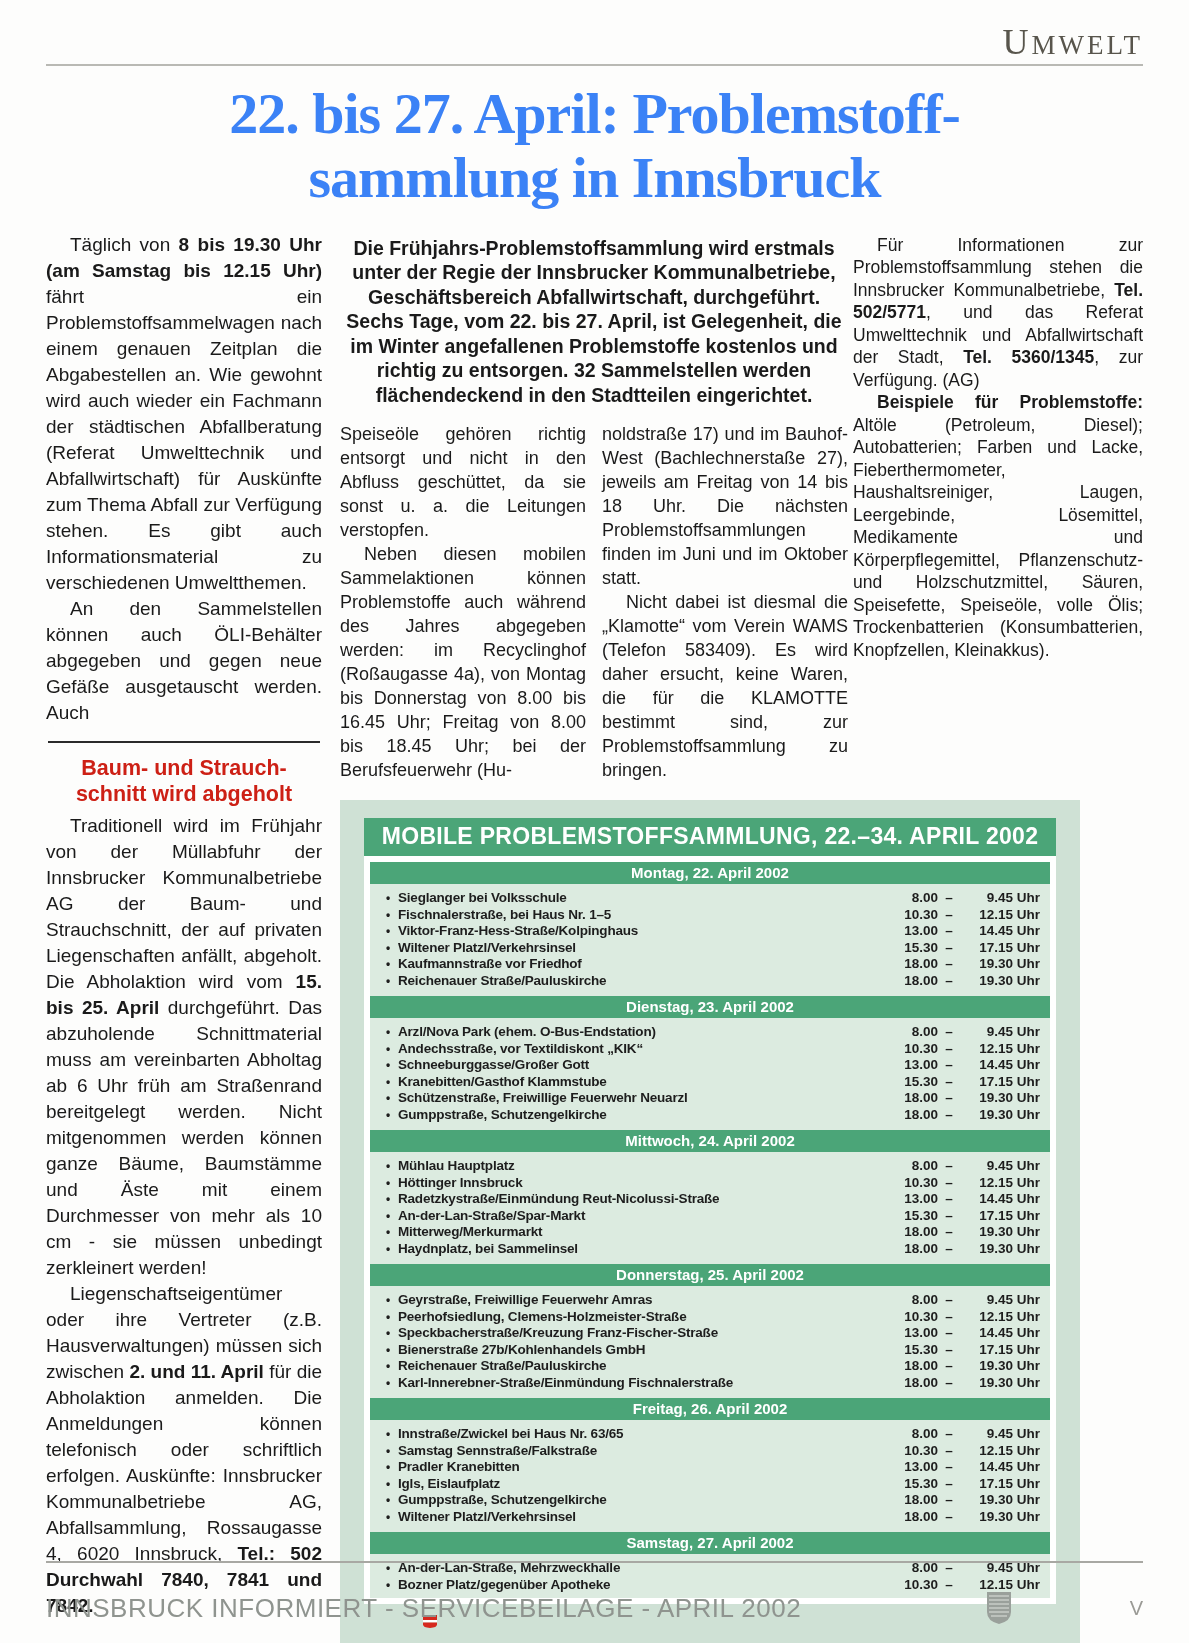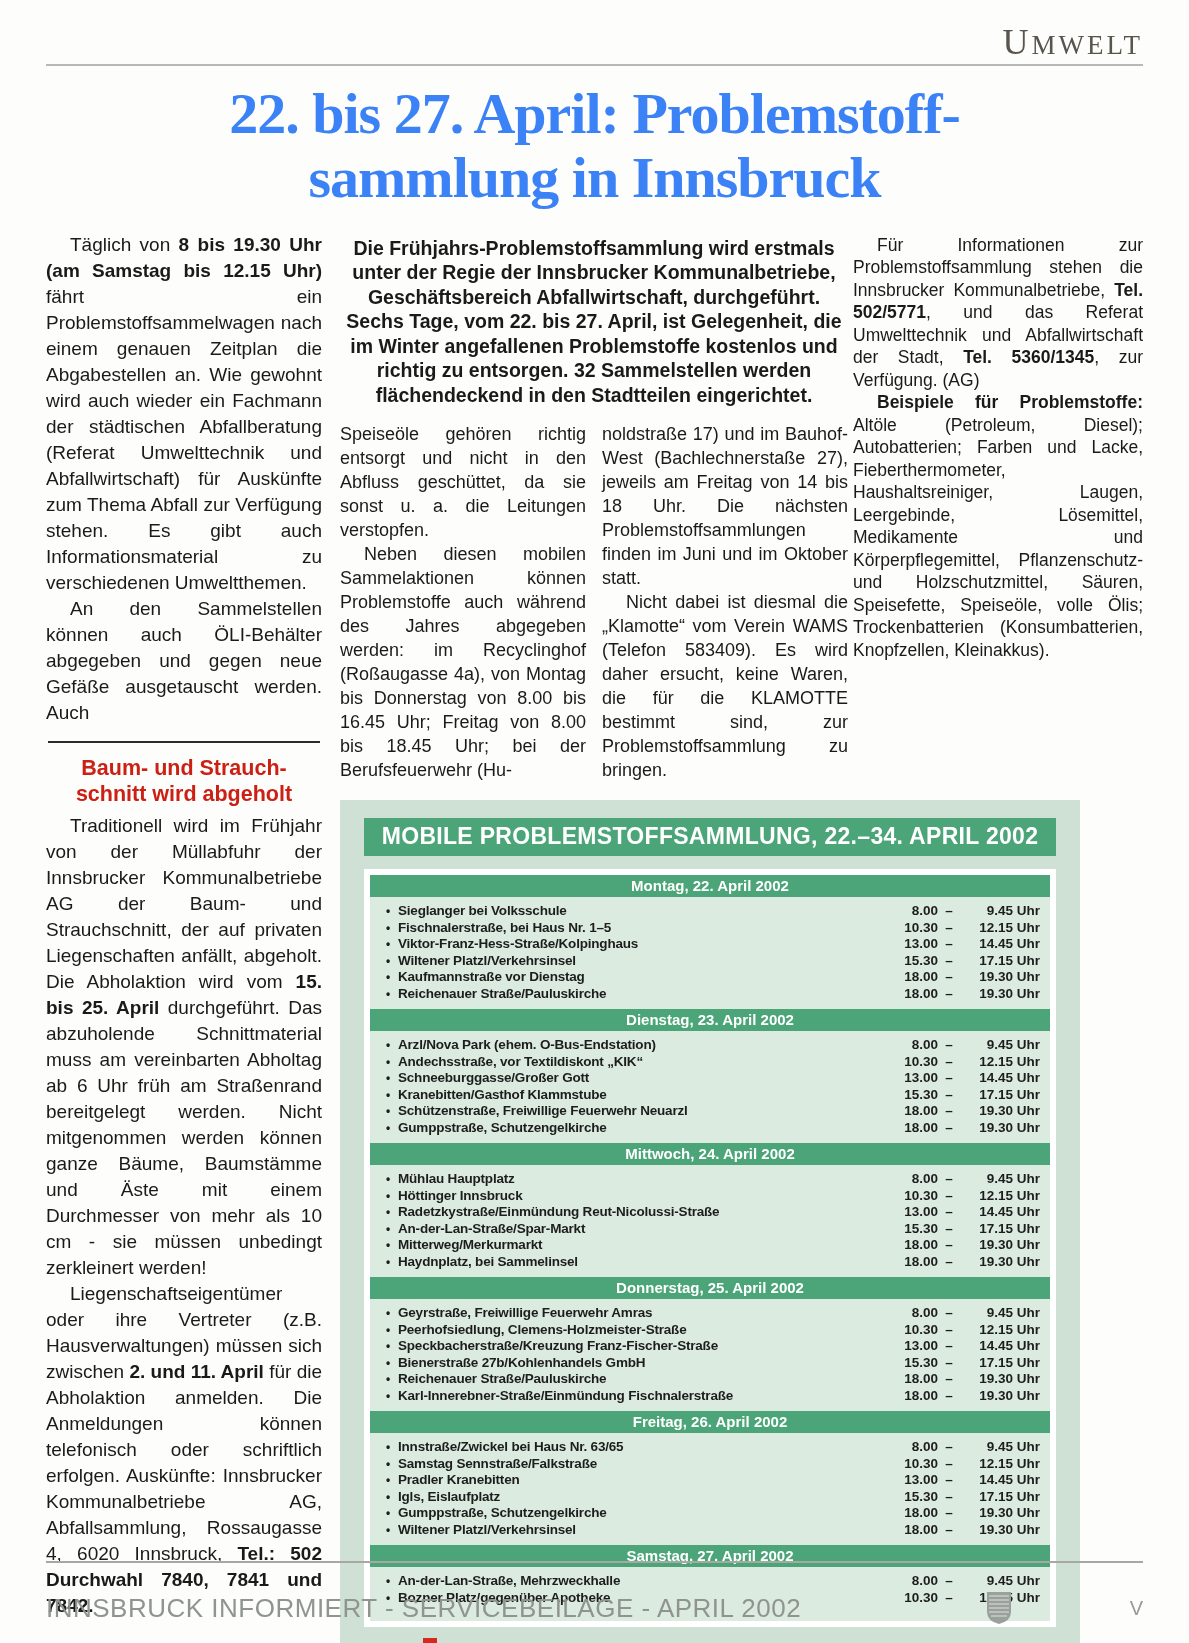--- a/index.html
+++ b/index.html
@@ -53,22 +53,22 @@
   
   .schedule-panel {
     margin-top:18px; width:740px; box-sizing:border-box;
     background:#cfe1d5; padding:18px 24px 0 24px;
   }
   .schedule-title {
     background:#4ba578; color:#ffffff; font-weight:bold;
     font-size:23px; text-align:center; padding:5px 0 6px 0; letter-spacing:0.3px;
   }
   .schedule-box {
-    margin-top:13px; border:6px solid #ffffff; background:#dcebe0;
-    padding:0 0 15px 0;
+    border:6px solid #ffffff; background:#dcebe0;
+    padding:0 0 5px 0;
   }
   .day-bar {
     background:#4ba578; color:#ffffff; font-weight:bold;
     font-size:15px; text-align:center; padding:2px 0 3px 0; margin:7px 0 6px 0;
   }
   .day-section:first-child .day-bar { margin-top:0; }
   .stop-row {
     display:flex; align-items:baseline; font-size:13.5px; line-height:15.5px;
     color:#1d1d1d; padding:0 10px 0 16px; font-weight:bold;
   }
@@ -167,21 +167,21 @@
               </div>
               <div class="stop-row">
                 <span class="bullet">•</span>
                 <span class="loc">Wiltener Platzl/Verkehrsinsel</span>
                 <span class="t-from">15.30</span>
                 <span class="t-dash">–</span>
                 <span class="t-to">17.15 Uhr</span>
               </div>
               <div class="stop-row">
                 <span class="bullet">•</span>
-                <span class="loc">Kaufmannstraße vor Dienstag</span>
+                <span class="loc">Kaufmannstraße vor Friedhof</span>
                 <span class="t-from">18.00</span>
                 <span class="t-dash">–</span>
                 <span class="t-to">19.30 Uhr</span>
               </div>
               <div class="stop-row">
                 <span class="bullet">•</span>
                 <span class="loc">Reichenauer Straße/Pauluskirche</span>
                 <span class="t-from">18.00</span>
                 <span class="t-dash">–</span>
                 <span class="t-to">19.30 Uhr</span>

